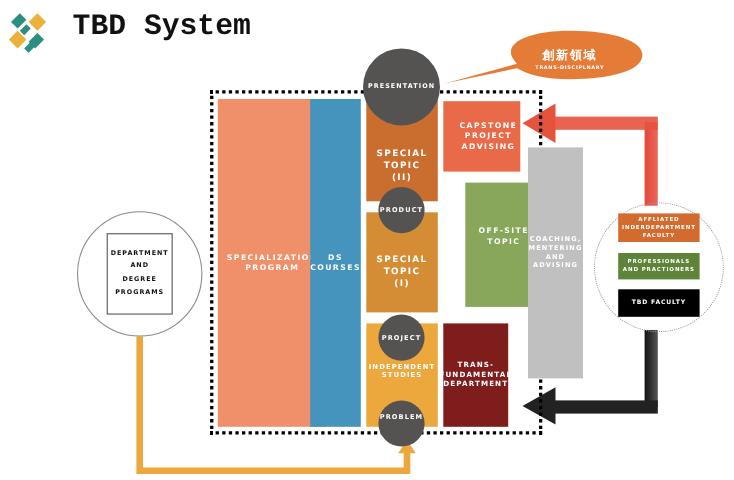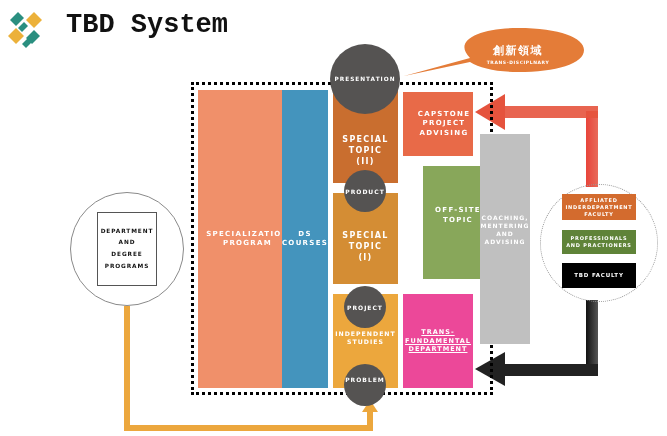--- a/index.html
+++ b/index.html
@@ -11,21 +11,21 @@
     .block { display: flex; align-items: center; justify-content: center; text-align: center; color: #fff; font-weight: bold; letter-spacing: 1.3px; line-height: 1.35; box-sizing: border-box; }
     .t7 { font-size: 7px; }
     .t8 { font-size: 8px; }
     .spec { left: 198px; top: 90px; width: 99px; height: 298px; background: #f0906a; }
     .ds { left: 282px; top: 90px; width: 46px; height: 298px; background: #4494bd; }
     .st2 { left: 333px; top: 90px; width: 65px; height: 93px; background: #c96e2f; }
     .st1 { left: 333px; top: 193px; width: 65px; height: 91px; background: #d48d34; }
     .ind { left: 333px; top: 294px; width: 65px; height: 94px; background: #eca73d; }
     .cap { left: 403px; top: 92px; width: 70px; height: 64px; background: #e86a48; }
     .off { left: 403px; top: 166px; width: 70px; height: 113px; background: #88a75a; margin-left: 20px; }
-    .tdf { left: 403px; top: 294px; width: 70px; height: 94px; background: #ec4899; text-decoration: underline; }
+    .tdf { left: 403px; top: 294px; width: 59px; height: 94px; background: #7f1d1d; }
     .coach { left: 480px; top: 134px; width: 50px; height: 210px; background: #c0c0c0; font-size: 6px; letter-spacing: 1px; }
     .circle { border-radius: 50%; background: #555352; color: #fff; display: flex; align-items: center; justify-content: center; font-weight: bold; font-size: 6px; letter-spacing: 1px; }
     .c-pres { left: 330px; top: 44px; width: 70px; height: 70px; }
     .c-prod { left: 344px; top: 170px; width: 42px; height: 42px; }
     .c-proj { left: 344px; top: 286px; width: 42px; height: 42px; }
     .c-prob { left: 344px; top: 364px; width: 42px; height: 42px; }
     .bubble-text { left: 470px; top: 43px; width: 96px; text-align: center; color: #fff; font-weight: bold; }
     .bubble-text .zh { font-size: 11px; letter-spacing: 1.5px; }
     .bubble-text .en { font-size: 4.5px; letter-spacing: 0.6px; margin-top: 2px; }
     .dept-circle { left: 70px; top: 192px; width: 114px; height: 114px; border-radius: 50%; border: 1px solid #8a8a8a; box-sizing: border-box; }

